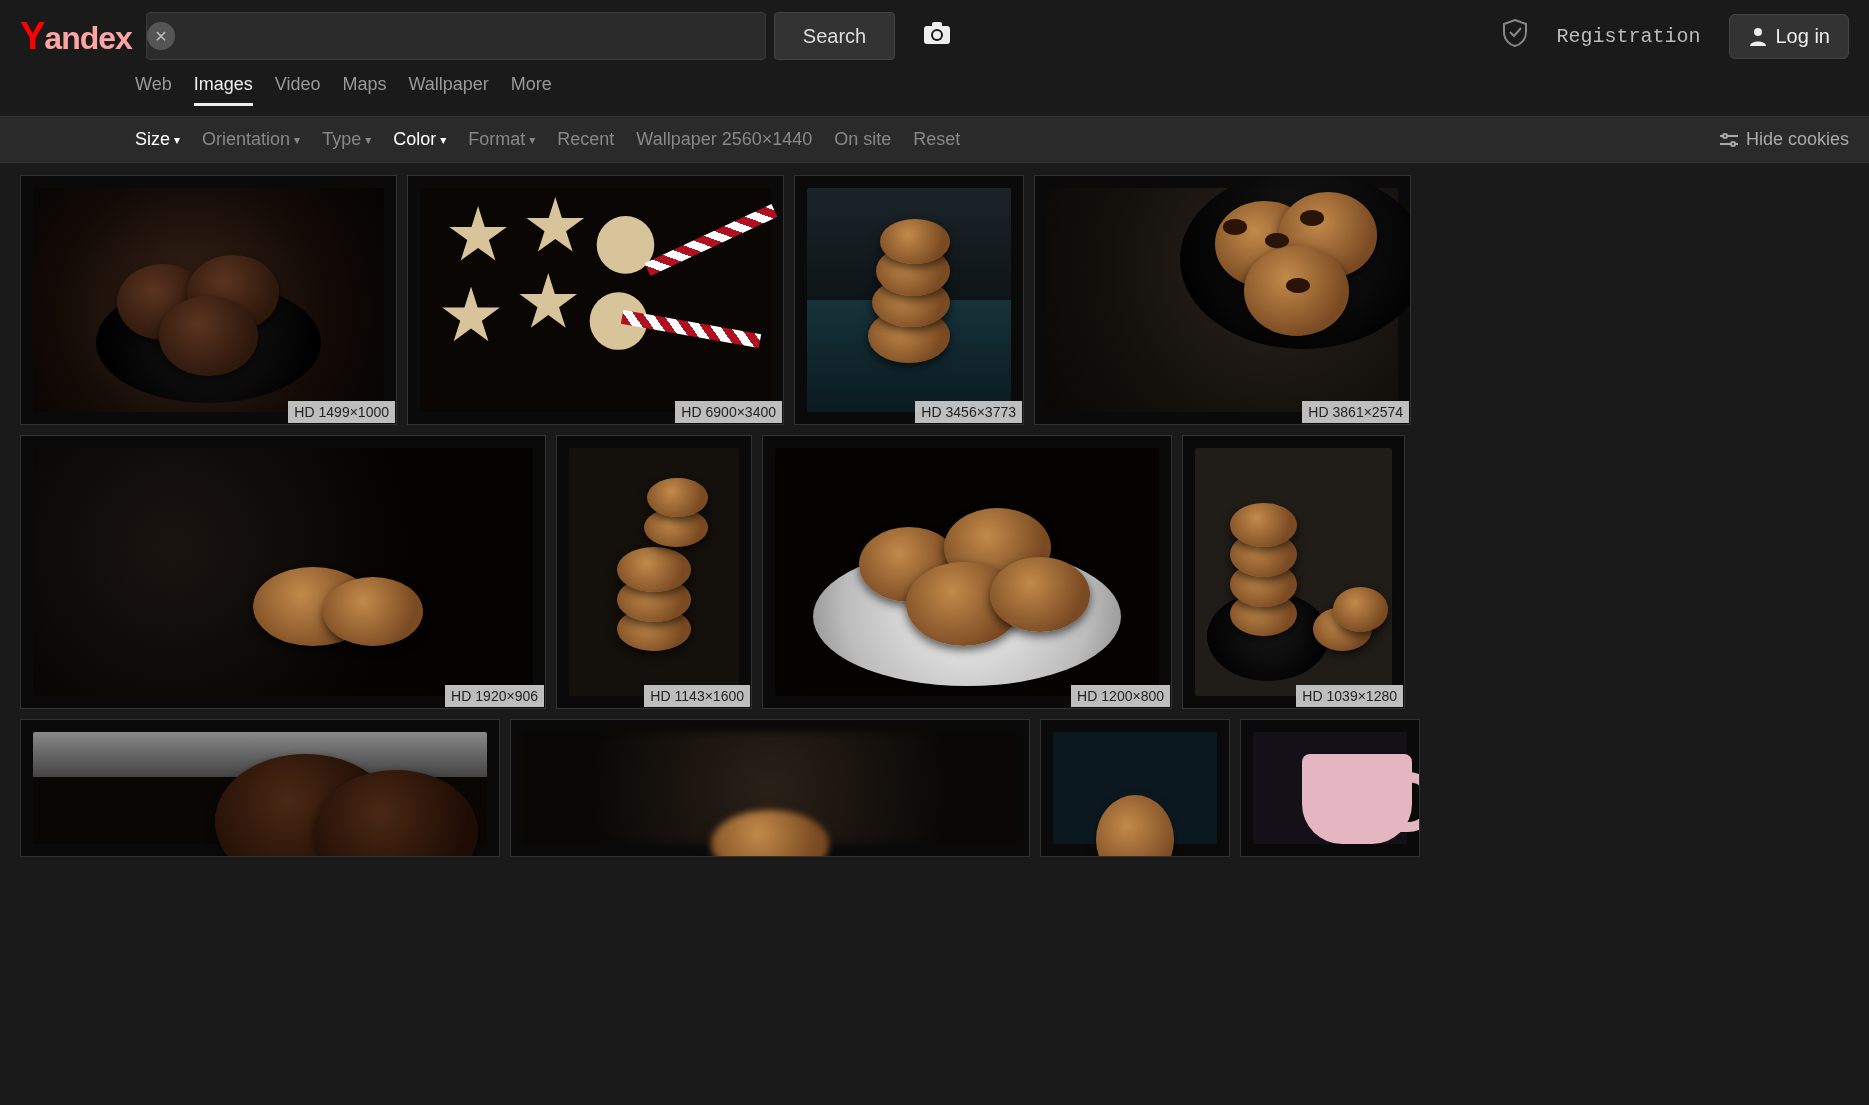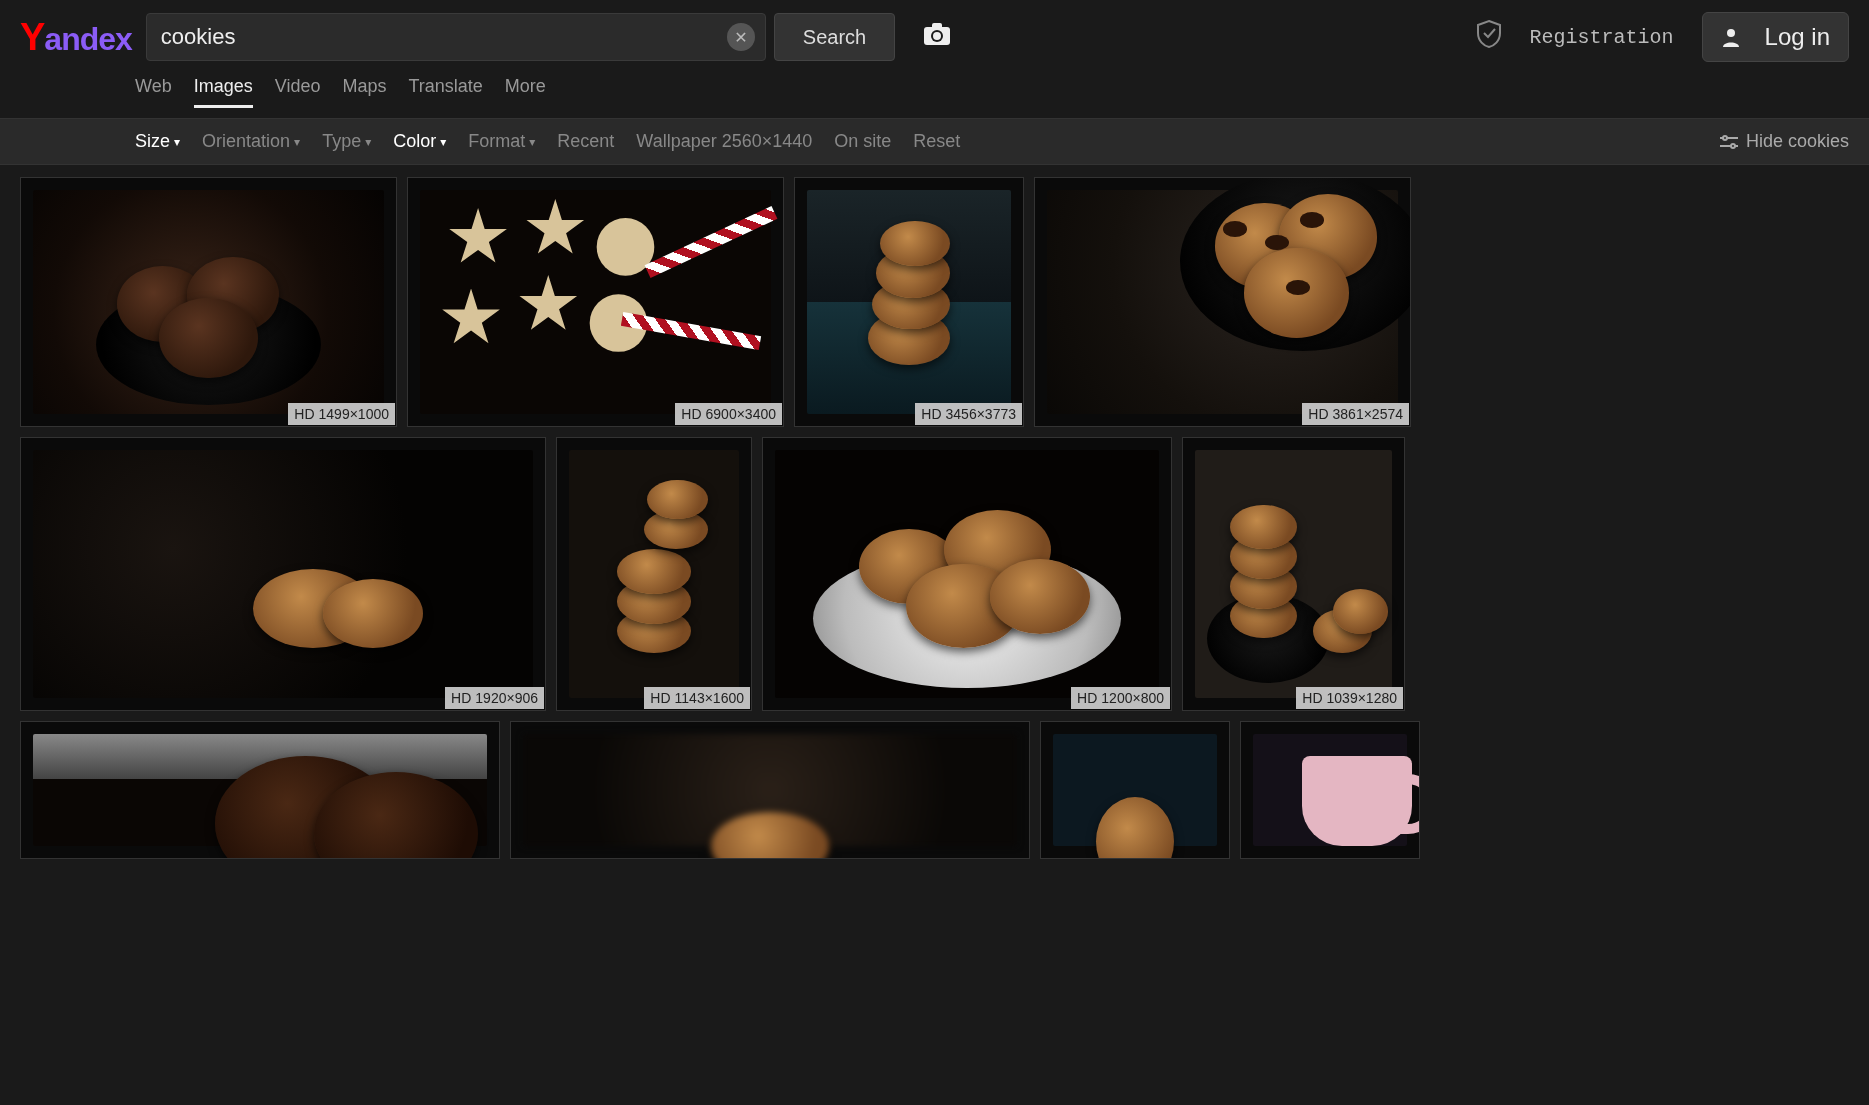--- a/index.html
+++ b/index.html
@@ -16,21 +16,21 @@
     gap: 14px;
   }
   .logo {
     font-size: 32px;
     font-weight: bold;
     letter-spacing: -1px;
     display: flex;
     align-items: baseline;
   }
   .logo-y { color: #ff0000; font-size: 38px; font-weight: bold; }
-  .logo-rest { color: #8b5cf6; }
+  .logo-rest { color: #fca5a5; }
   .search-wrap {
     display: flex;
     align-items: center;
     gap: 8px;
     flex: 0 0 auto;
   }
   .search-box {
     position: relative;
     width: 620px;
     height: 48px;
@@ -87,27 +87,27 @@
   }
   .reg-link {
     color: #bbb;
     font-size: 20px;
     cursor: pointer;
     font-family: Liberation Mono, monospace;
   }
   .login-btn {
     display: flex;
     align-items: center;
-    gap: 24px;
+    gap: 8px;
     background: #333;
     border: 1px solid #444;
     border-radius: 6px;
     padding: 10px 18px;
     color: #eee;
-    font-size: 24px;
+    font-size: 20px;
     cursor: pointer;
     justify-content: center;
   }
   .tabs {
     display: flex;
     gap: 22px;
     padding: 14px 0 10px 135px;
     font-size: 18px;
   }
   .tab {
@@ -239,21 +239,20 @@
 </head>
 <body>
 
 <div class="header">
   <div class="logo">
     <span class="logo-y">Y</span>
       <span class="logo-rest">andex</span>
   </div>
   <div class="search-wrap">
     <div class="search-box">
-      <input class="search-input" value="cookies" style="">
       <div class="clear-btn">✕</div>
     </div>
     <button class="search-btn">Search</button>
     <div class="camera-btn">
       <svg width="28" height="24" viewBox="0 0 28 24" fill="#eee">
           <rect x="1" y="5" width="26" height="18" rx="3"></rect>
           <rect x="9" y="1" width="10" height="6" rx="2"></rect>
           <circle cx="14" cy="14" r="6" fill="#1a1a1a"></circle>
           <circle cx="14" cy="14" r="4" fill="#eee"></circle>
         </svg>
@@ -275,21 +274,21 @@
       <span>Log in</span>
     </div>
   </div>
 </div>
 
 <div class="tabs">
   <div class="tab">Web</div>
   <div class="tab active">Images</div>
   <div class="tab">Video</div>
   <div class="tab">Maps</div>
-  <div class="tab">Translate</div>
+  <div class="tab">Wallpaper</div>
   <div class="tab">More</div>
 </div>
 
 <div class="filters-bar">
   <div class="filter active-white">
       <span>Size</span>
       <span class="chev">▾</span>
     </div>
   <div class="filter">
       <span>Orientation</span>

